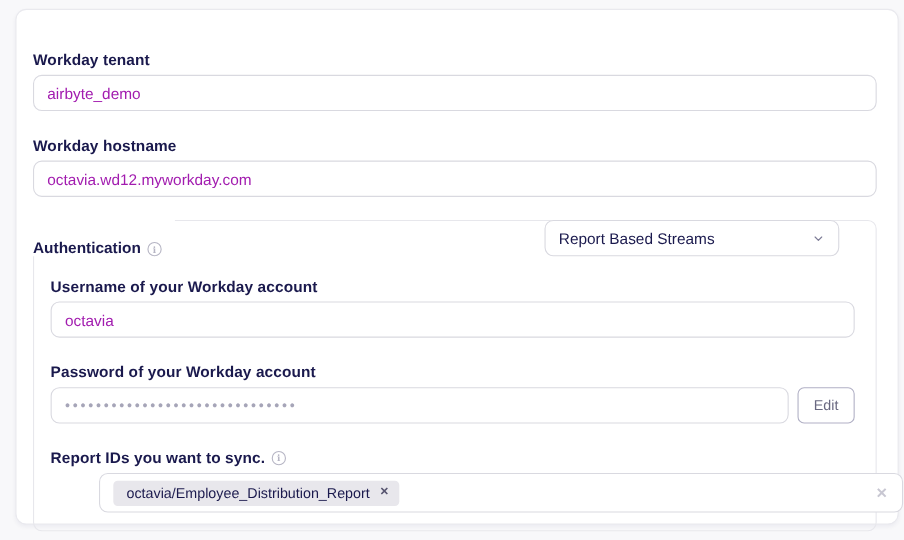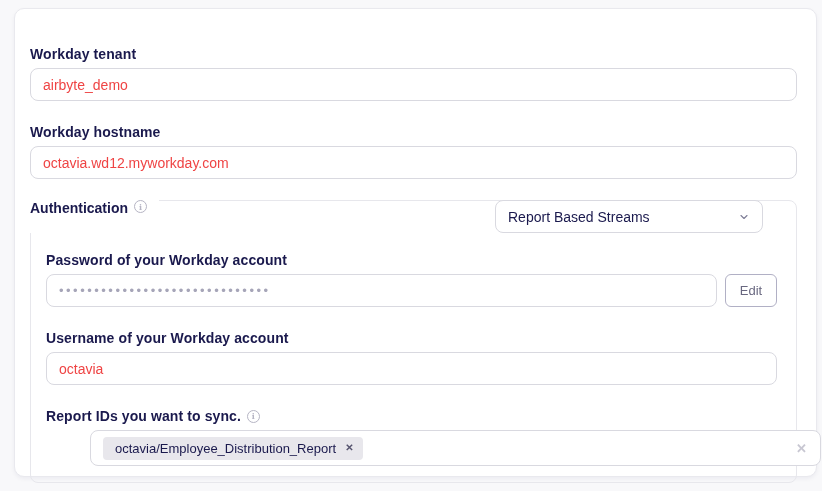--- a/index.html
+++ b/index.html
@@ -25,21 +25,21 @@
     margin-bottom: 7px;
     letter-spacing: 0.1px;
     margin-top: 20px;
   }
   .text-input {
     display: block; width: 100%; height: 33px;
     border: 1px solid #d9d9e0; border-radius: 8px;
     background: #ffffff;
     padding: 0 12px;
     font-family: "Liberation Sans", sans-serif;
-    font-size: 14px; color: #ef4444;
+    font-size: 14px; color: #a21caf;
     outline: none;
   }
   .field { margin-bottom: 24px; }
   .info-icon {
     width: 13px; height: 13px; flex: 0 0 13px;
     border-radius: 50%;
     border: 1px solid #b6b5c4;
     color: #b6b5c4;
     font-size: 8px; font-weight: 700;
     font-family: "DejaVu Serif", serif;
@@ -55,21 +55,21 @@
     padding: 32px 19px 16px 15px;
   }
   .auth-header {
     position: absolute; top: 0; left: 0; right: 0;
     height: 33px;
     display: flex; align-items: center;
   }
   .auth-label-wrap {
     background: #ffffff;
     height: 100%;
-    display: flex; align-items: flex-start; gap: 6px;
+    display: flex; align-items: flex-end; gap: 6px;
     padding-right: 12px;
     font-size: 14px; font-weight: 700; color: #1a194d;
   }
   .auth-spacer { flex: 1; }
   .selector {
     width: 268px; height: 33px; margin-right: 34px;
     background: #ffffff;
     border: 1px solid #d9d9e0; border-radius: 8px;
     display: flex; align-items: center; justify-content: space-between;
     padding: 0 12px;
@@ -138,33 +138,33 @@
       <span>Workday hostname</span>
     </div>
     <input class="text-input" type="text" value="octavia.wd12.myworkday.com" style="">
   </div>
 
   <div class="auth-section">
     <div class="group-box">
 
       <div class="field">
         <div class="field-label">
+          <span>Username of your Workday account</span>
+        </div>
+        <input class="text-input" type="text" value="octavia" style="">
+      </div>
+
+      <div class="field">
+        <div class="field-label">
           <span>Password of your Workday account</span>
         </div>
         <div class="password-row">
           <input class="text-input" type="text" readonly="" value="••••••••••••••••••••••••••••••" style="">
           <button class="edit-btn">Edit</button>
         </div>
-      </div>
-
-      <div class="field">
-        <div class="field-label">
-          <span>Username of your Workday account</span>
-        </div>
-        <input class="text-input" type="text" value="octavia" style="">
       </div>
 
       <div>
         <div class="field-label">
           <span>Report IDs you want to sync.</span>
           <span class="info-icon">i</span>
         </div>
         <div class="tag-input">
           <span class="tag-pill">
             <span>octavia/Employee_Distribution_Report</span>

